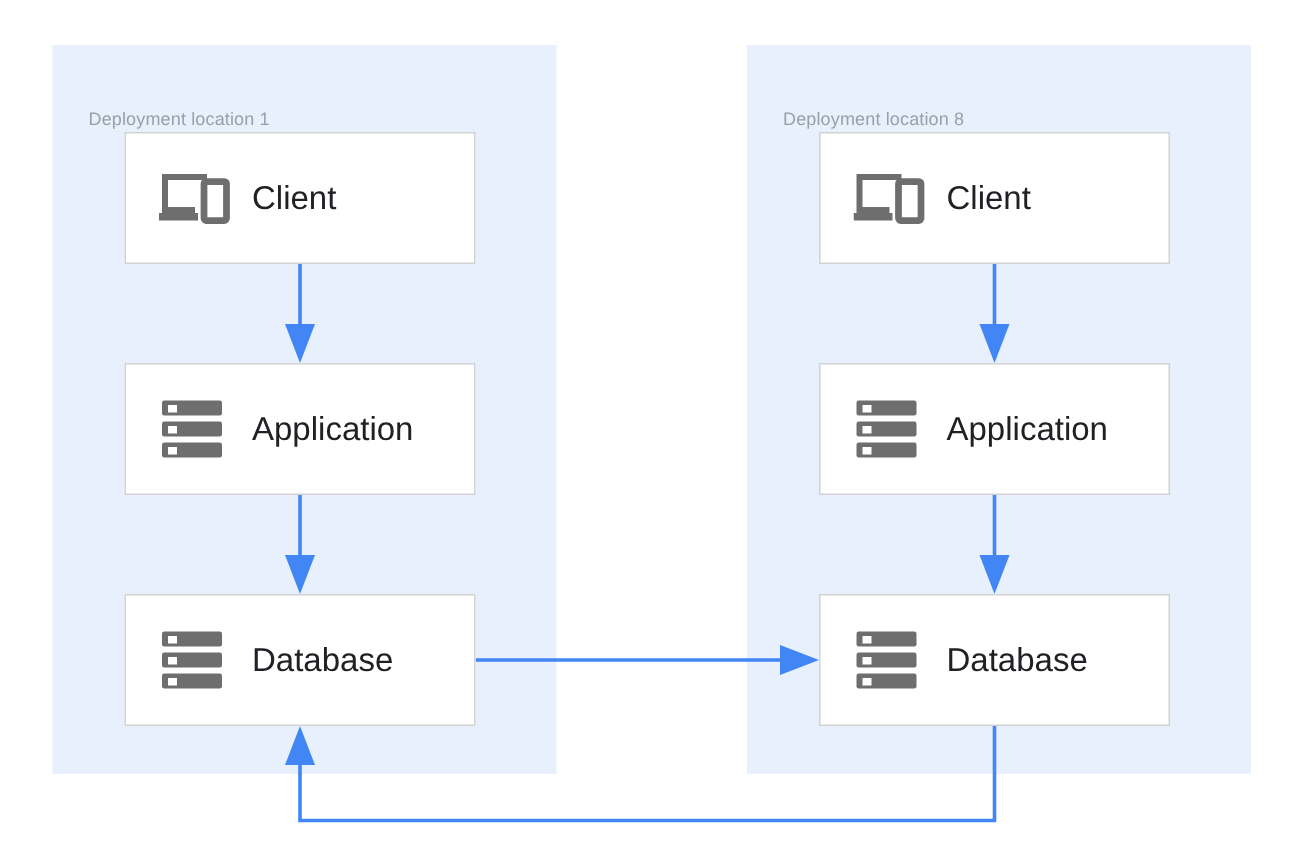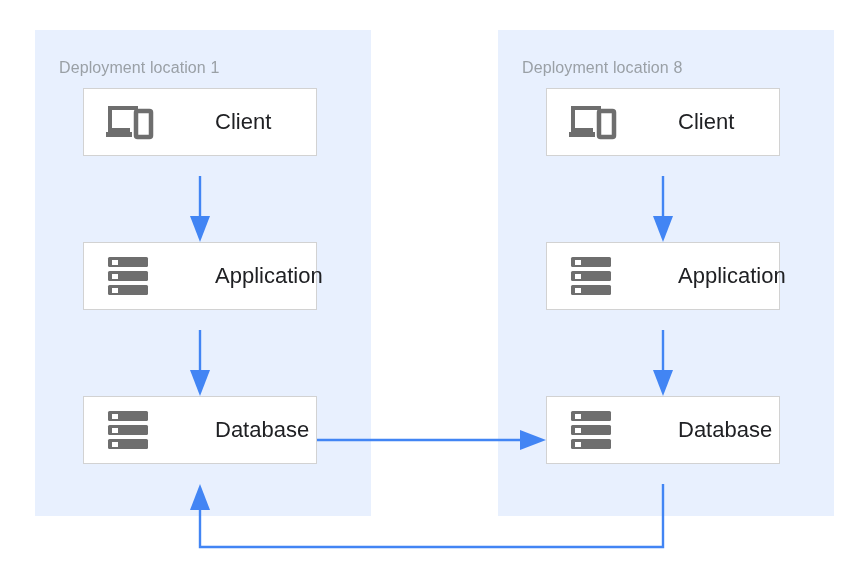--- a/index.html
+++ b/index.html
@@ -23,41 +23,40 @@
   .zone {
     position: absolute;
     background: #e8f0fe;
     box-sizing: border-box;
   }
   #zone-1 { left: 35px;  top: 30px; width: 336px; height: 486px; }
   #zone-2 { left: 498px; top: 30px; width: 336px; height: 486px; }
   .zone-title {
     position: absolute;
     left: 24px;
-    top: 27px;
-    font-size: 16px;
+    top: 38px;
+    font-size: 12px;
     line-height: 22px;
     color: #9aa0a6;
     white-space: nowrap;
     letter-spacing: 0.1px;
   }
   
   .node {
     position: absolute;
     box-sizing: border-box;
     width: 234px;
-    height: 68px;
+    height: 88px;
     background: #ffffff;
     border: 1px solid #d2d2d2;
     display: flex;
     flex-direction: row;
     align-items: center;
     justify-content: flex-start;
     padding-left: 20px;
-    gap: 47px;
   }
   .node-icon {
     flex: 0 0 auto;
     width: 52px;
     height: 46px;
     display: flex;
     align-items: center;
     justify-content: center;
     margin-right: 12px;
   }

